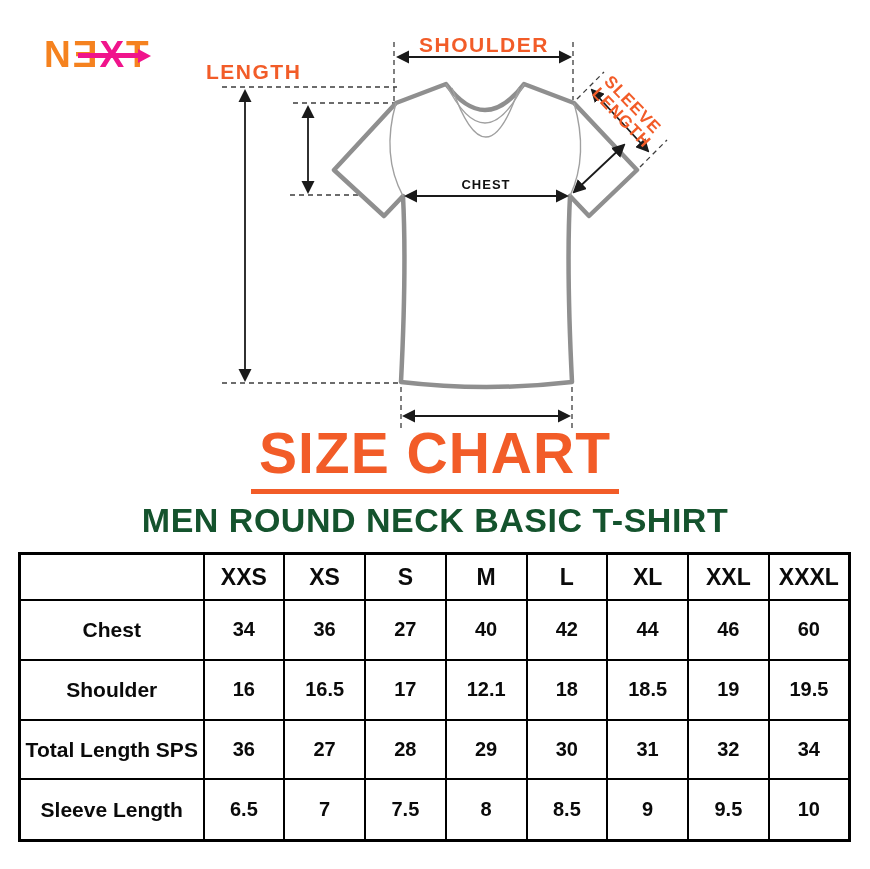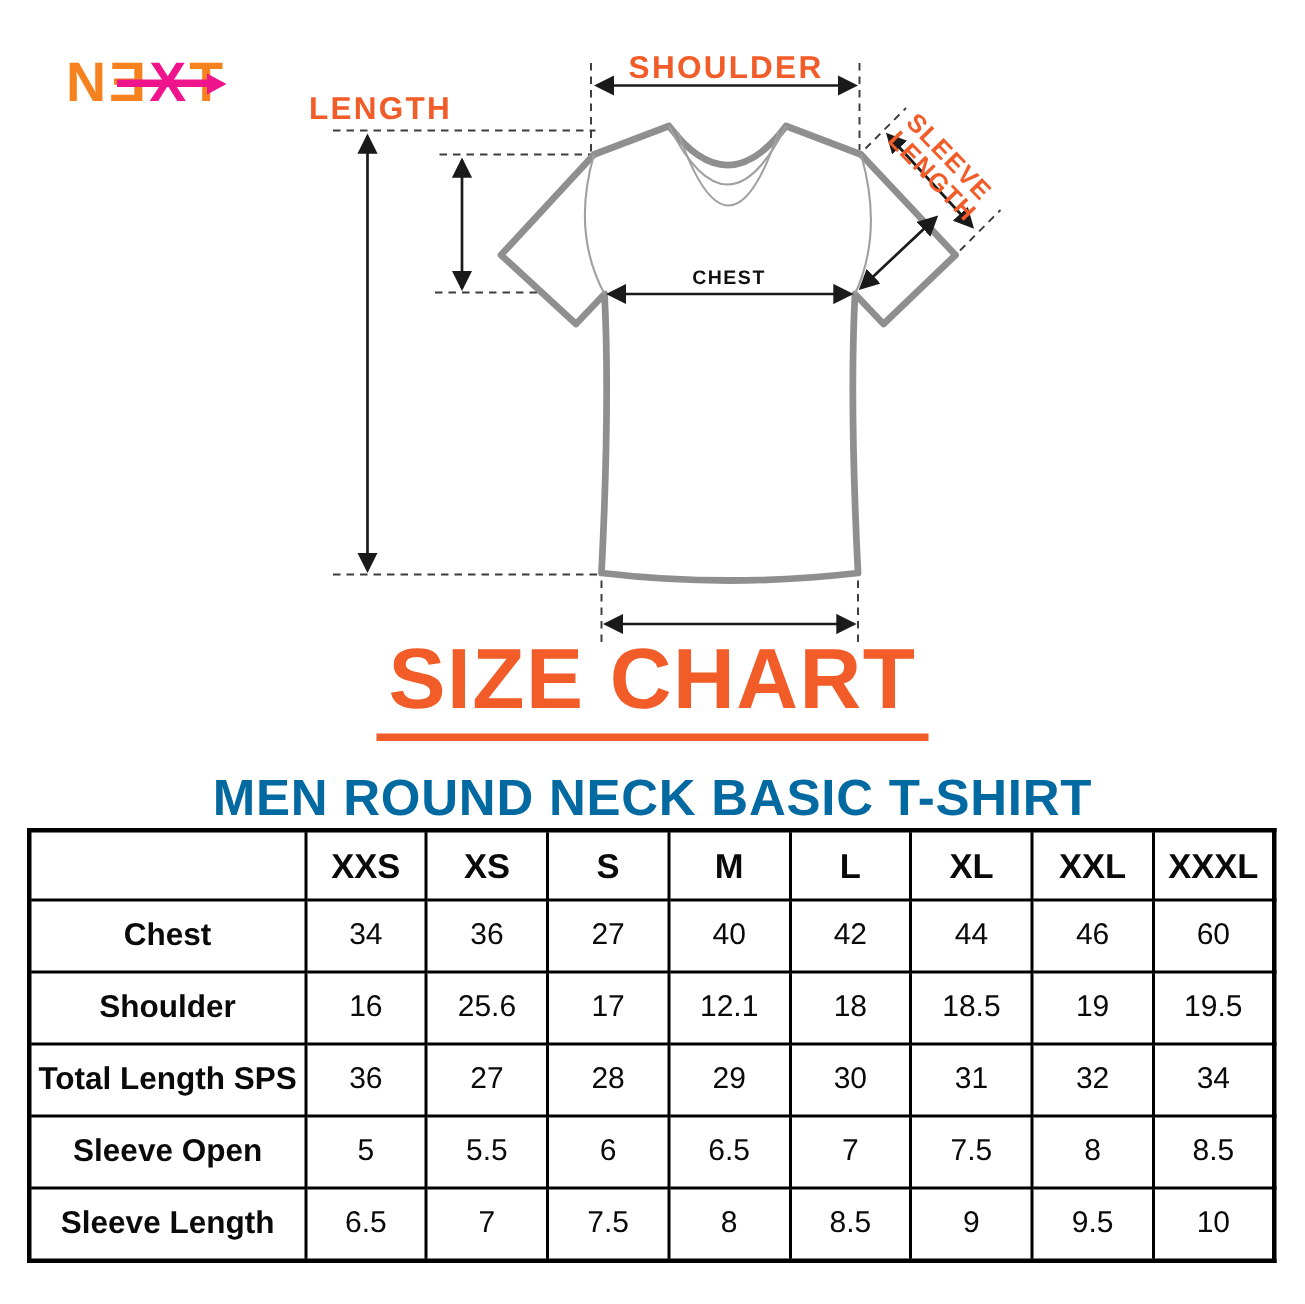--- a/index.html
+++ b/index.html
@@ -24,29 +24,29 @@
   .meas{stroke:#1a1a1a;stroke-width:1.8;fill:none;}
   .dash{stroke:#3c3c3c;stroke-width:1.3;stroke-dasharray:5 4;fill:none;}
   .svg-lbl{fill:#F25C28;font-weight:700;font-size:21px;letter-spacing:1.5px;}
   .svg-lbl-sm{fill:#111;font-weight:700;font-size:13px;letter-spacing:1px;}
   .svg-lbl-rot{fill:#F25C28;font-weight:700;font-size:17px;letter-spacing:1px;}
   
   .title-wrap{position:absolute;top:424px;left:0;width:100%;text-align:center;}
   .title{display:inline-block;margin:0;color:#F25C28;font-size:57px;font-weight:700;
          letter-spacing:1px;line-height:1.05;border-bottom:5px solid #F25C28;padding:0 8px 5px;}
   .subtitle-wrap{position:absolute;top:501px;left:0;width:100%;text-align:center;}
-  .subtitle{margin:12px;color:#0369a1;font-size:34px;font-weight:700;letter-spacing:0.5px;}
+  .subtitle{margin:0;color:#14532d;font-size:34px;font-weight:700;letter-spacing:0.5px;}
   
   table.size{position:absolute;top:552px;left:18px;width:833px;height:290px;
       border-collapse:collapse;table-layout:fixed;background:#fff;border:3px solid #000;padding-left:44px;}
   table.size th,table.size td{border:2.5px solid #000;text-align:center;vertical-align:middle;
       color:#0a0a0a;padding:0;}
   table.size thead th{font-size:23px;font-weight:700;height:44px;}
   table.size th.row-label{font-size:21px;font-weight:700;}
-  table.size td{font-size:20px;font-weight:400;}
+  table.size td{font-size:20px;font-weight:700;}
   table.size col.c0{width:184px;}
 </style>
 </head>
 <body>
 
 <div class="logo">
   <span class="row">
     <span class="lg-or">N</span><span class="lg-or">Ǝ</span><span class="lg-pk">X</span><span class="lg-or">T</span>
     <span class="logo-arrow">
       <span class="shaft"></span>
@@ -138,51 +138,40 @@
         <td>27</td>
         <td>40</td>
         <td>42</td>
         <td>44</td>
         <td>46</td>
         <td>60</td>
       </tr>
       <tr>
         <th class="row-label">Shoulder</th>
         <td>16</td>
-        <td>25.6</td>
+        <td>16.5</td>
         <td>17</td>
         <td>12.1</td>
         <td>18</td>
         <td>18.5</td>
         <td>19</td>
         <td>19.5</td>
       </tr>
       <tr>
         <th class="row-label">Total Length SPS</th>
         <td>36</td>
         <td>27</td>
         <td>28</td>
         <td>29</td>
         <td>30</td>
         <td>31</td>
         <td>32</td>
         <td>34</td>
       </tr>
       <tr>
-        <th class="row-label">Sleeve Open</th>
-        <td>5</td>
-        <td>5.5</td>
-        <td>6</td>
-        <td>6.5</td>
-        <td>7</td>
-        <td>7.5</td>
-        <td>8</td>
-        <td>8.5</td>
-      </tr>
-      <tr>
         <th class="row-label">Sleeve Length</th>
         <td>6.5</td>
         <td>7</td>
         <td>7.5</td>
         <td>8</td>
         <td>8.5</td>
         <td>9</td>
         <td>9.5</td>
         <td>10</td>
       </tr>

